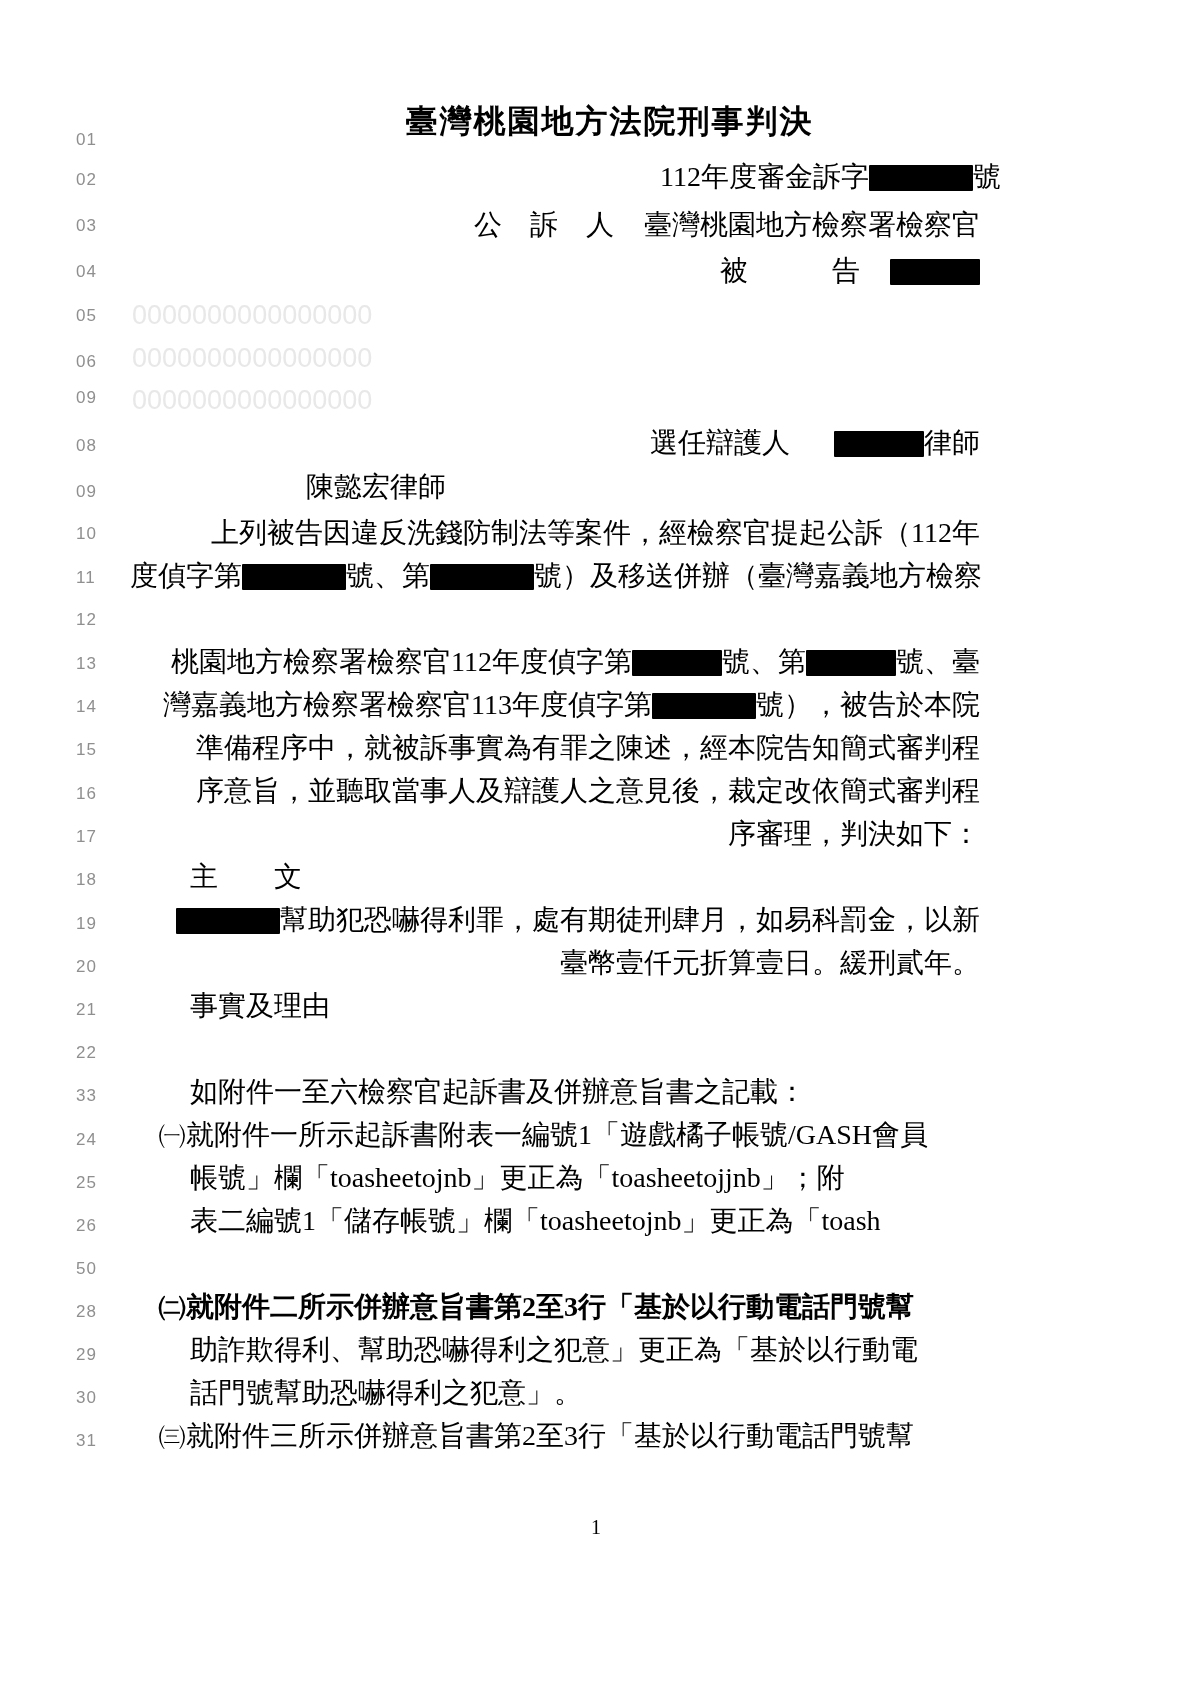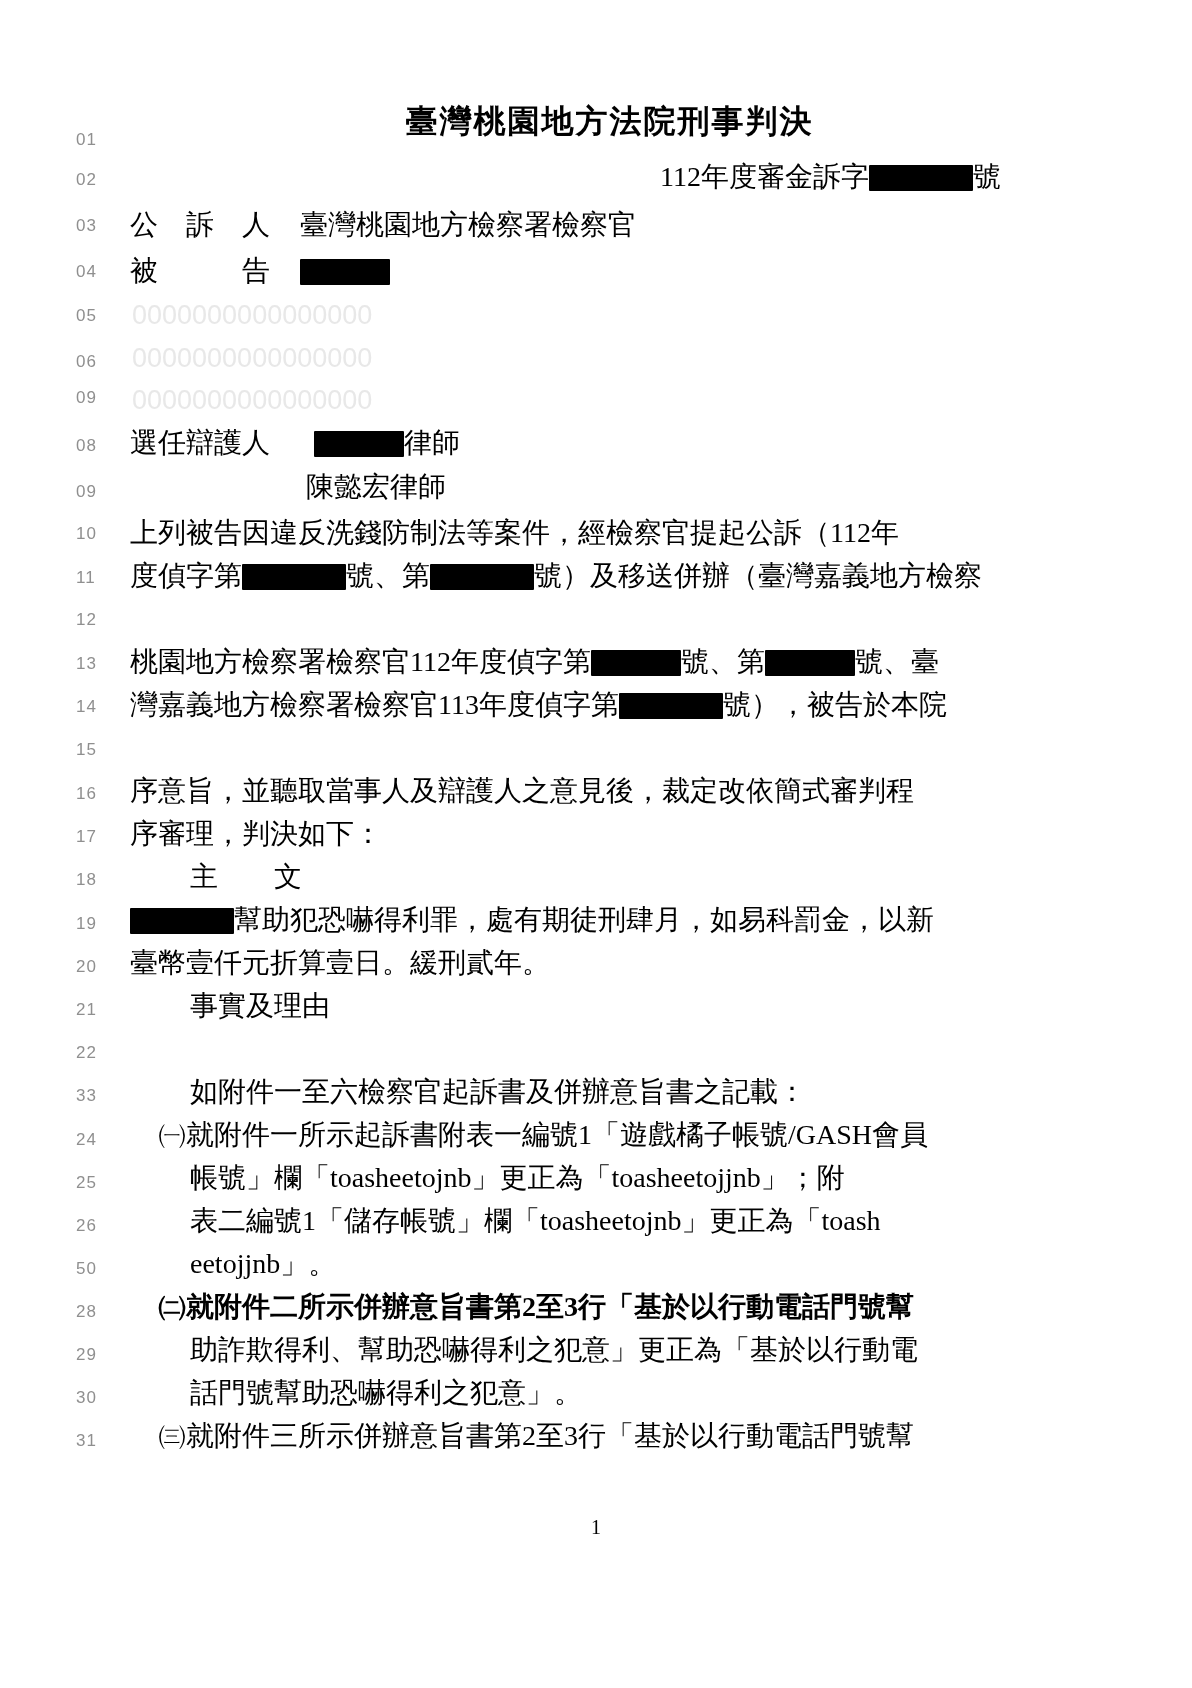--- a/index.html
+++ b/index.html
@@ -63,21 +63,21 @@
   .row {
     position: absolute;
     left: 130px;
     width: 850px;
     font-size: 28px;
     line-height: 30px;
     white-space: nowrap;
     letter-spacing: 0px;
   }
 
-  .ind1 { left: 130px; }
+  .ind1 { left: 130px; text-align: right; }
   .ind2 { left: 158px; }
   .ind3 { left: 190px; }
 
   
   .redact {
     display: inline-block;
     background: #000000;
     vertical-align: middle;
     height: 26px;
     border-radius: 1px;
@@ -186,20 +186,23 @@
 
 
   <div class="row ind1" style="top:647px;">
     <span>桃園地方檢察署檢察官112年度偵字第</span><span class="redact r-md"></span><span>號、第</span><span class="redact r-md"></span><span>號、臺</span>
   </div>
 
   <div class="row ind1" style="top:690px;">
     <span>灣嘉義地方檢察署檢察官113年度偵字第</span><span class="redact r-lg"></span><span>號），被告於本院</span>
   </div>
 
+  <div class="row ind1" style="top:733px;">
+    <span>準備程序中，就被訴事實為有罪之陳述，經本院告知簡式審判程</span>
+  </div>
 
   <div class="row ind1" style="top:776px;">
     <span>序意旨，並聽取當事人及辯護人之意見後，裁定改依簡式審判程</span>
   </div>
 
   <div class="row ind1" style="top:819px;">
     <span>序審理，判決如下：</span>
   </div>
 
   <div class="row" style="top:862px; left:190px;">
@@ -228,23 +231,20 @@
   </div>
 
   <div class="row ind3" style="top:1163px;">
     <span>帳號」欄「toasheetojnb」更正為「toasheetojjnb」；附</span>
   </div>
 
   <div class="row ind3" style="top:1206px;">
     <span>表二編號1「儲存帳號」欄「toasheetojnb」更正為「toash</span>
   </div>
 
-  <div class="row ind3" style="top:1249px;">
-    <span>eetojjnb」。</span>
-  </div>
 
   <div class="row ind2" style="top:1292px;font-weight:bold;">
     <span>㈡就附件二所示併辦意旨書第2至3行「基於以行動電話門號幫</span>
   </div>
 
   <div class="row ind3" style="top:1335px;">
     <span>助詐欺得利、幫助恐嚇得利之犯意」更正為「基於以行動電</span>
   </div>
 
   <div class="row ind3" style="top:1378px;">

